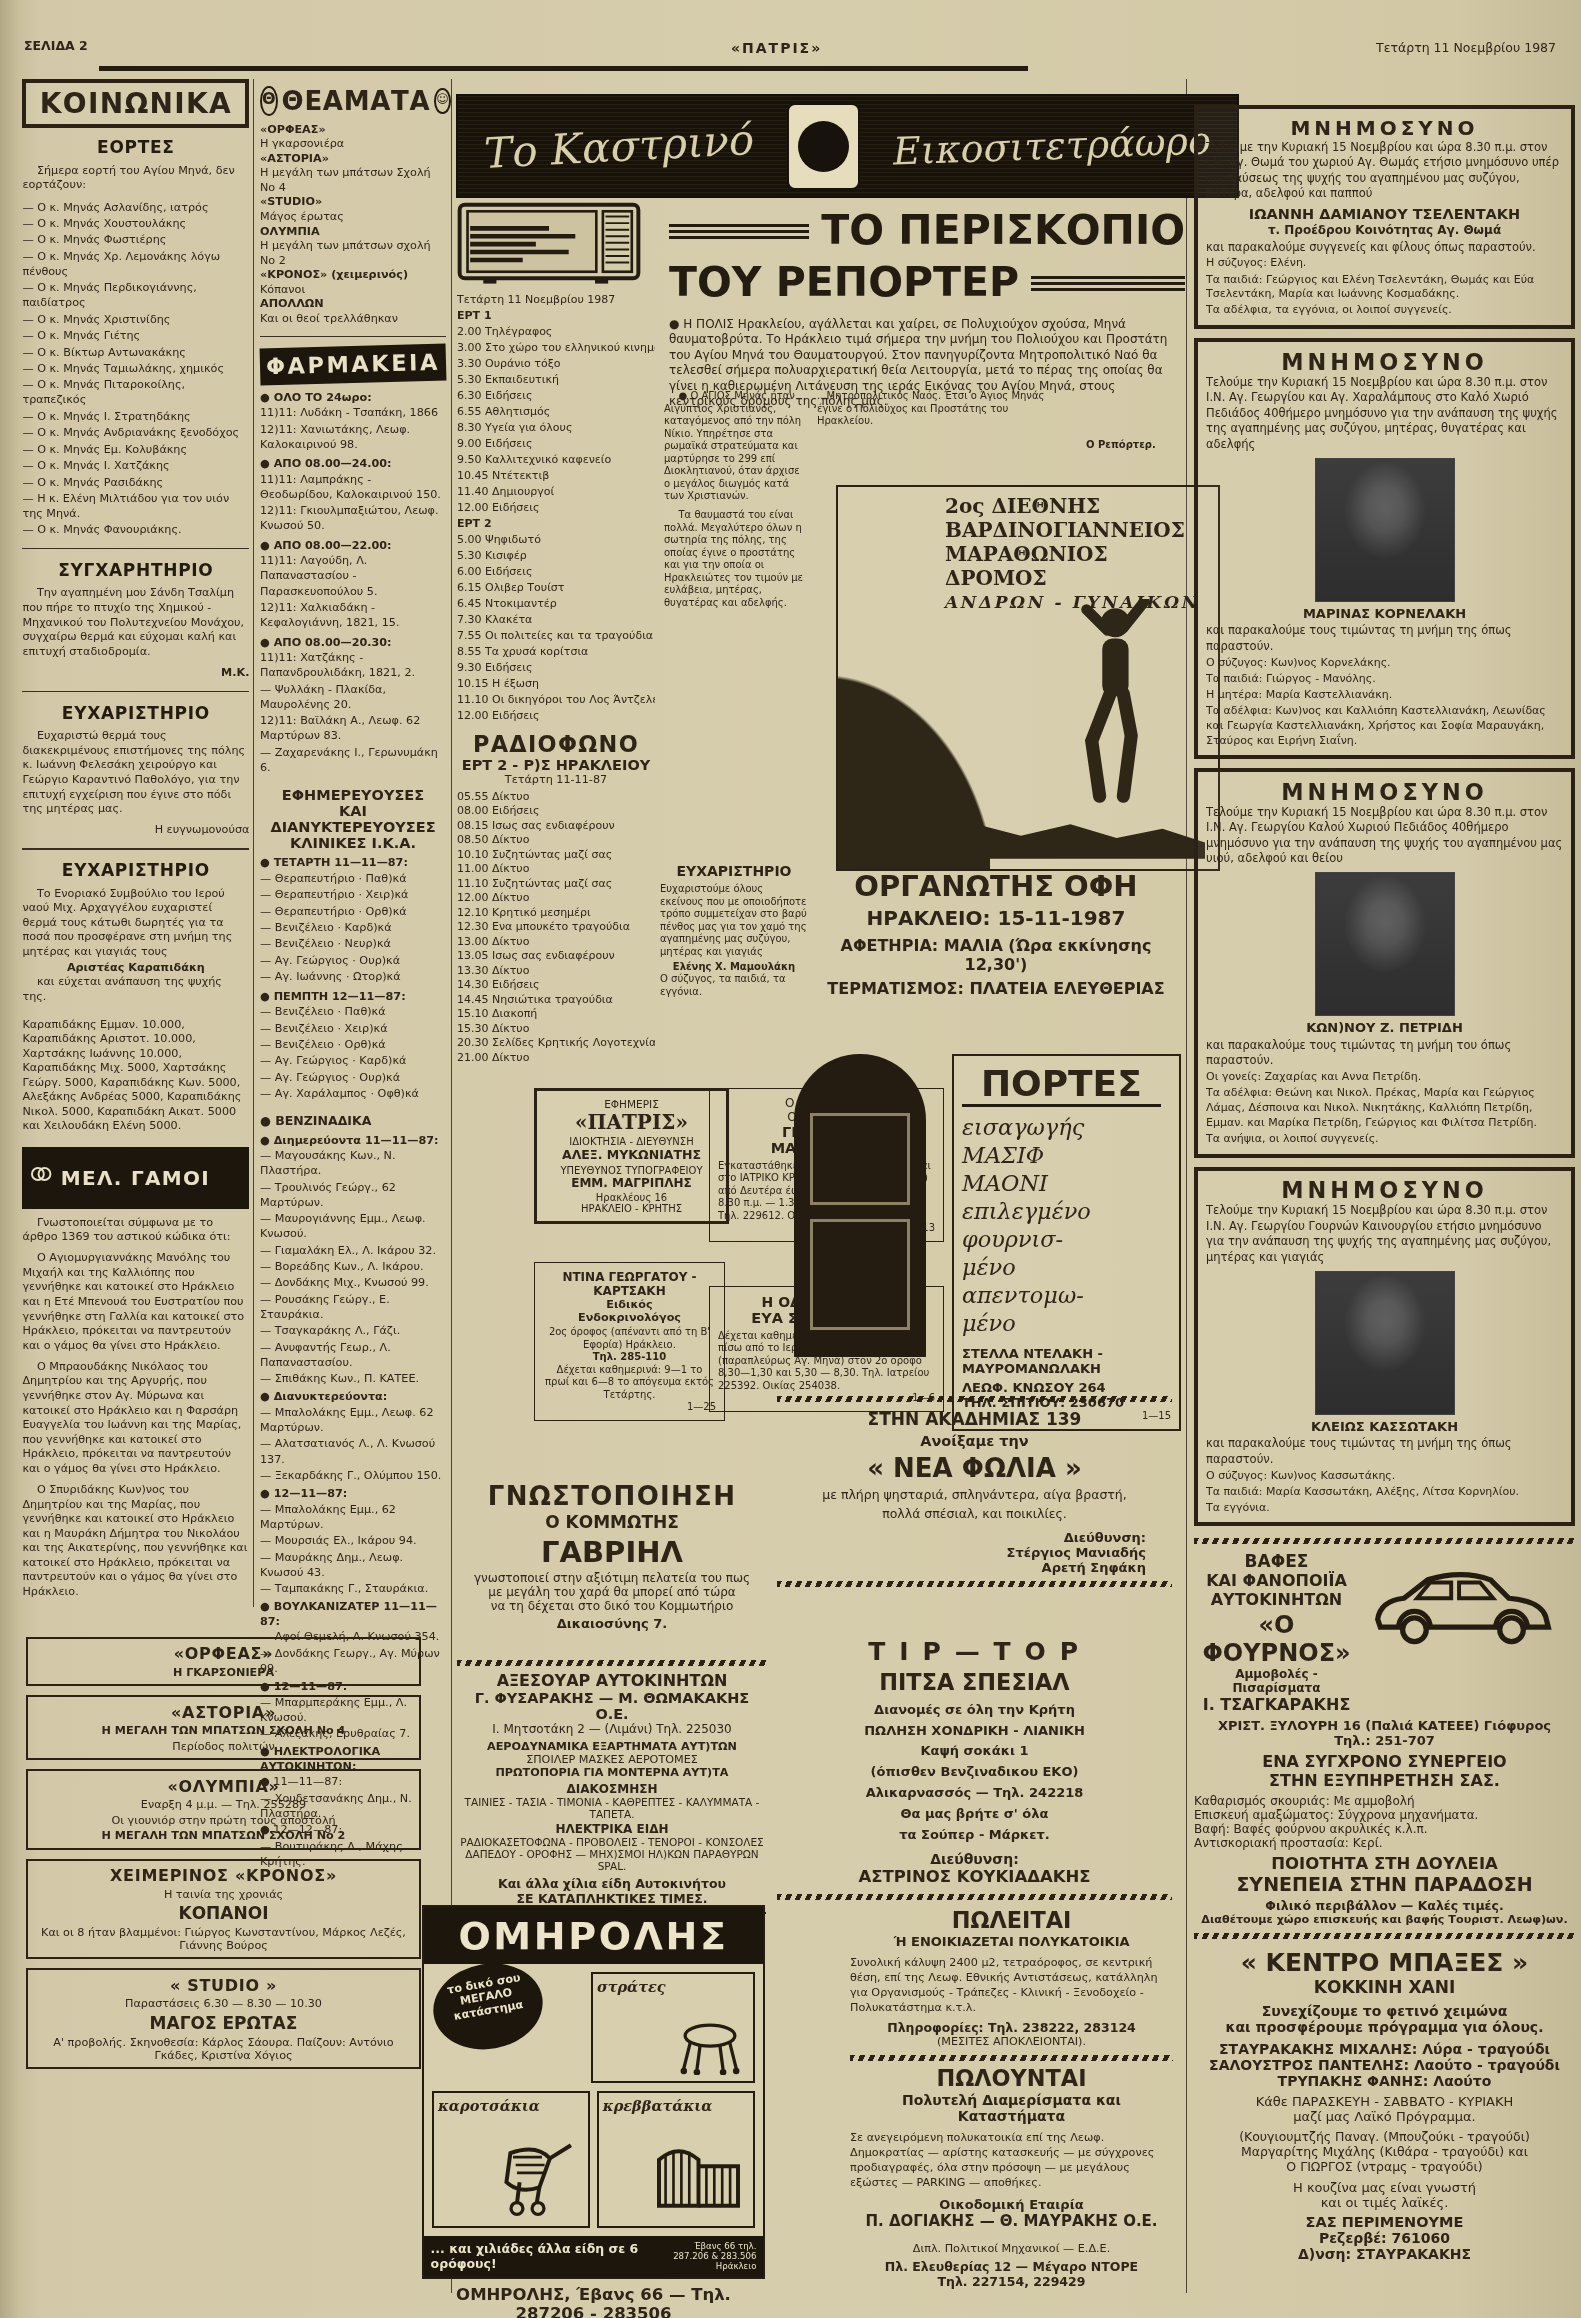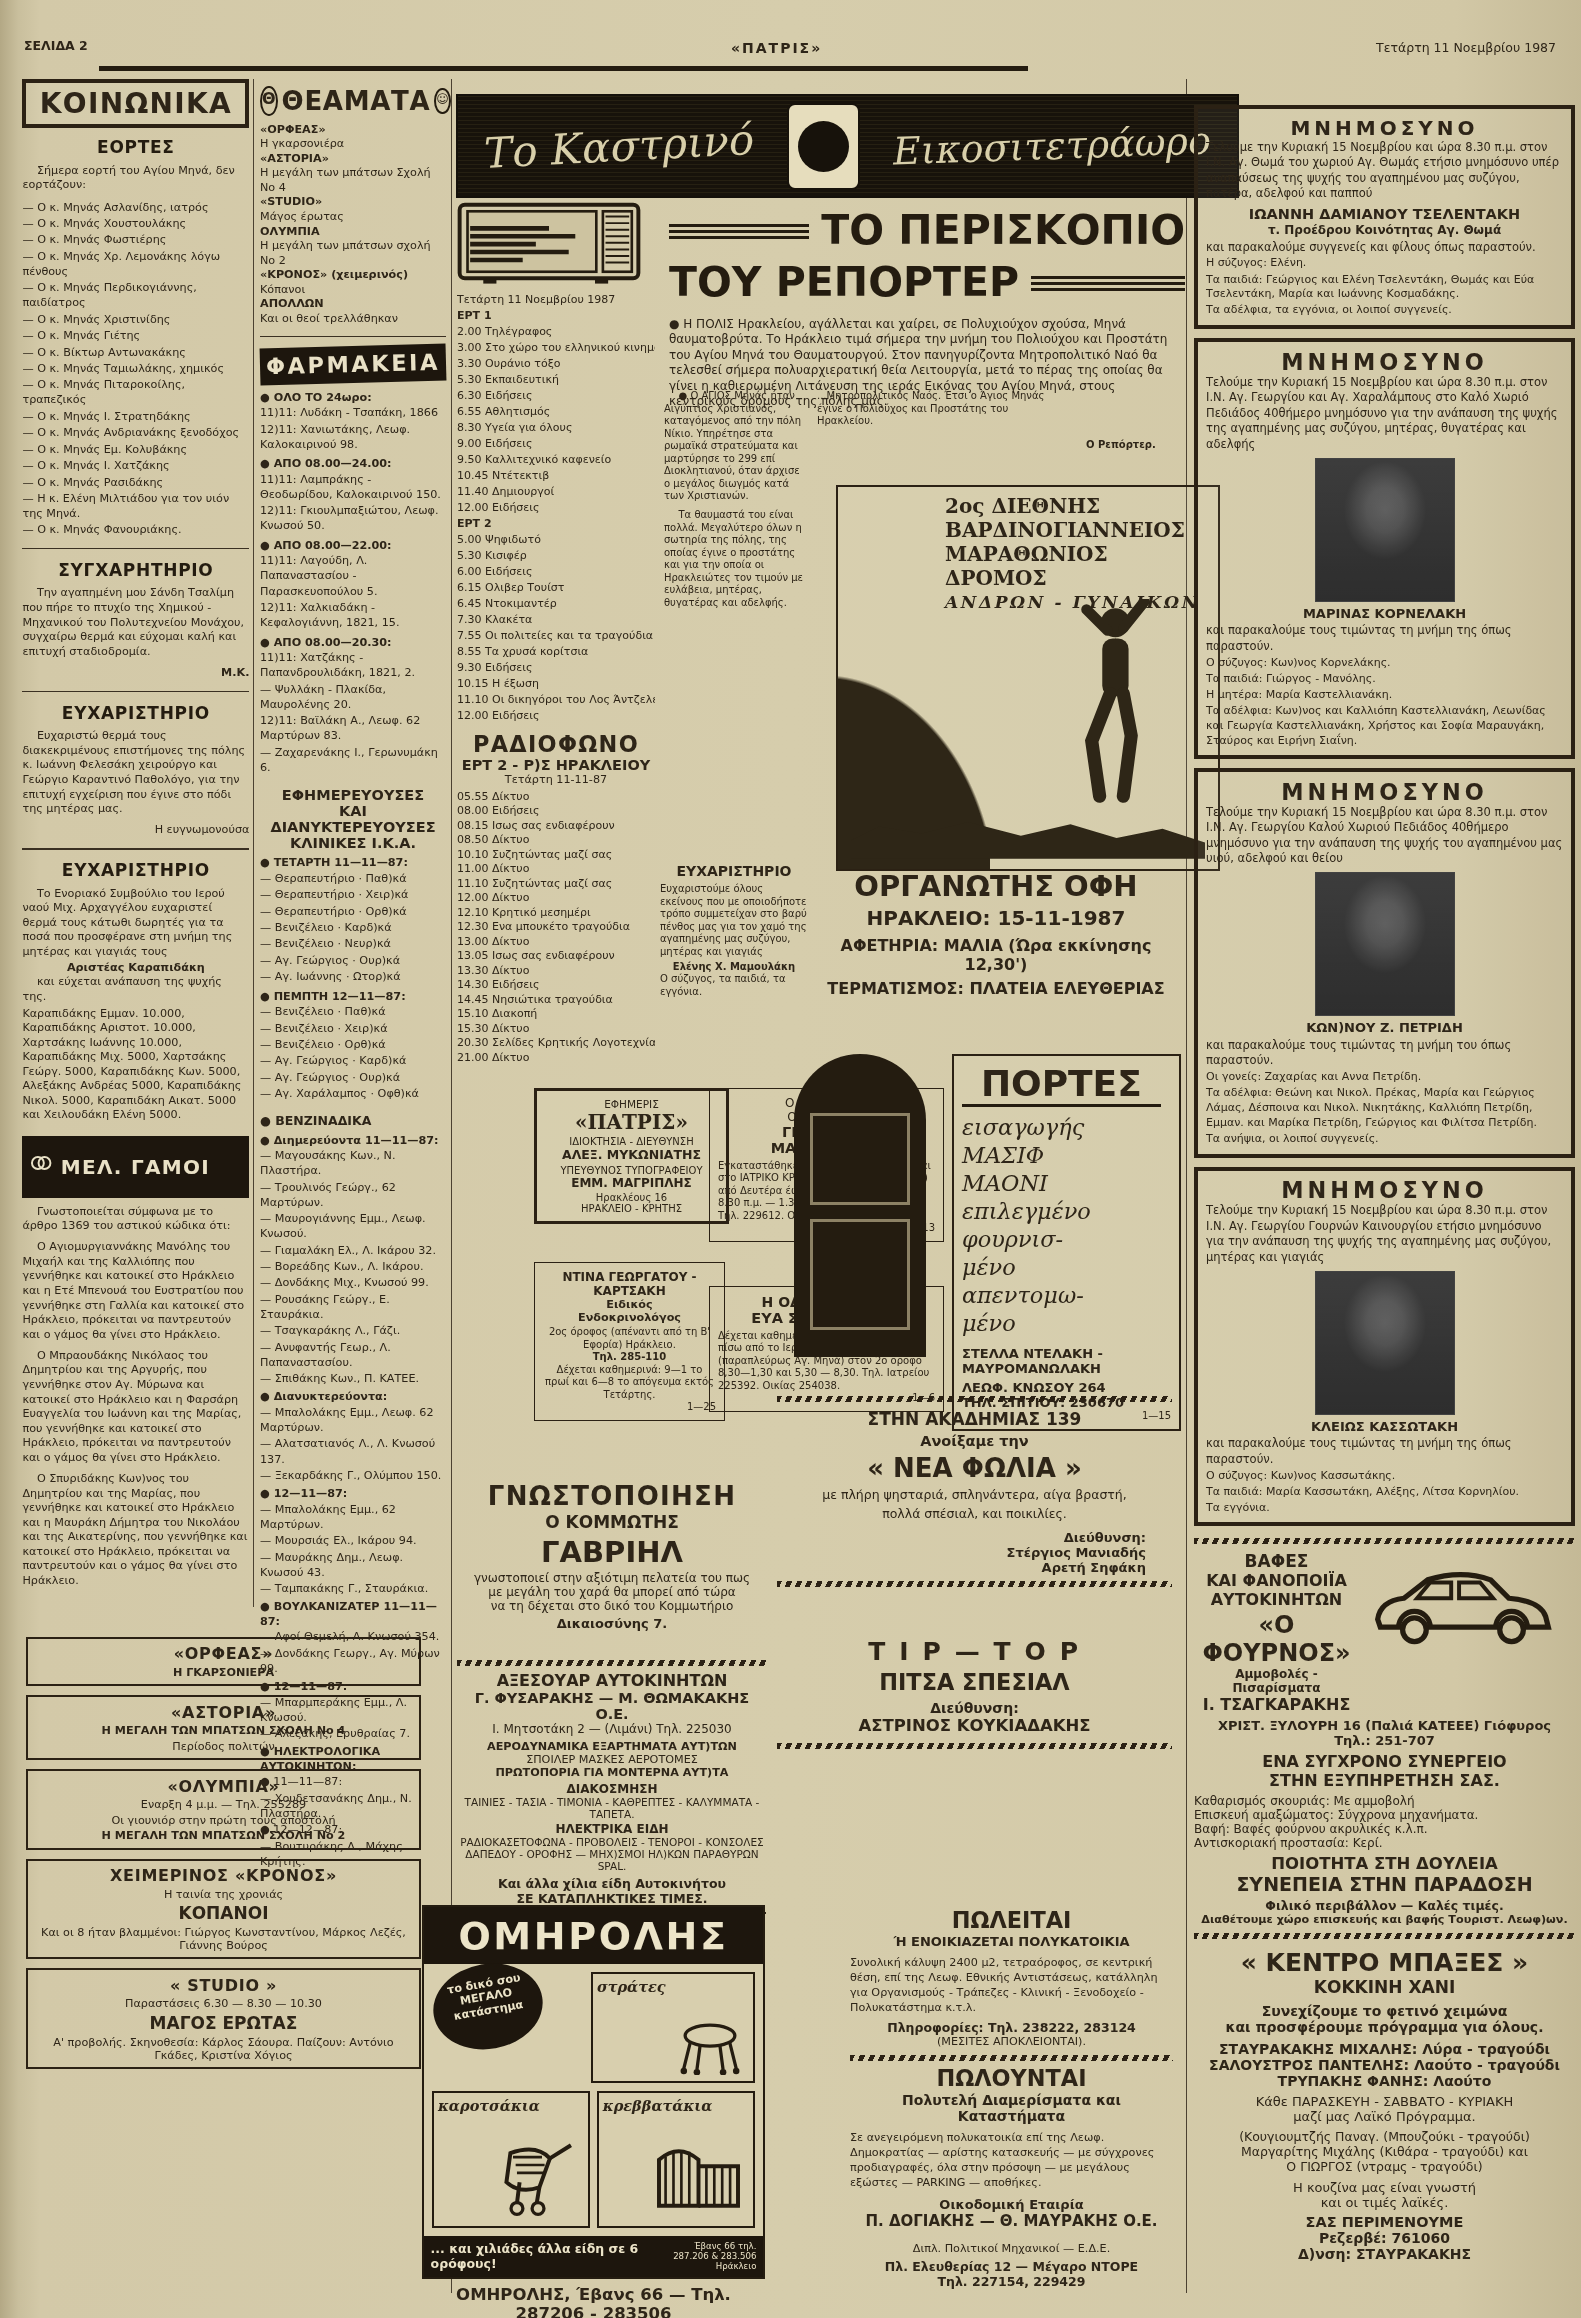--- a/index.html
+++ b/index.html
@@ -84,21 +84,21 @@
     <p class="body-t para">Την αγαπημένη μου Σάνδη Τσαλίμη που πήρε το πτυχίο της Χημικού - Μηχανικού του Πολυτεχνείου Μονάχου, συγχαίρω θερμά και εύχομαι καλή και επιτυχή σταδιοδρομία.</p>
     <div class="r b body-t">Μ.Κ.</div>
     <div class="thin-rule" style="margin:10.5px 0;"></div>
     <div class="sec-title">ΕΥΧΑΡΙΣΤΗΡΙΟ</div>
     <p class="body-t para">Ευχαριστώ θερμά τους διακεκριμένους επιστήμονες της πόλης κ. Ιωάννη Φελεσάκη χειρούργο και Γεώργιο Καραντινό Παθολόγο, για την επιτυχή εγχείριση που έγινε στο πόδι της μητέρας μας.</p>
     <div class="r body-t">Η ευγνωμονούσα</div>
     <div class="thin-rule" style="margin:10.5px 0;"></div>
     <div class="sec-title">ΕΥΧΑΡΙΣΤΗΡΙΟ</div>
     <p class="body-t para" style="margin-bottom:1.3px;">Το Ενοριακό Συμβούλιο του Ιερού ναού Μιχ. Αρχαγγέλου ευχαριστεί θερμά τους κάτωθι δωρητές για τα ποσά που προσφέρανε στη μνήμη της μητέρας και γιαγιάς τους</p>
     <div class="c b body-t">Αριστέας Καραπιδάκη</div>
-    <p class="body-t para" style="margin-bottom:2px;">και εύχεται ανάπαυση της ψυχής της.</p>
+    <p class="body-t para" style="margin-bottom:13px;">και εύχεται ανάπαυση της ψυχής της.</p>
     <p class="body-t" style="margin:0;">Καραπιδάκης Εμμαν. 10.000, Καραπιδάκης Αριστοτ. 10.000, Χαρτσάκης Ιωάννης 10.000, Καραπιδάκης Μιχ. 5000, Χαρτσάκης Γεώργ. 5000, Καραπιδάκης Κων. 5000, Αλεξάκης Ανδρέας 5000, Καραπιδάκης Νικολ. 5000, Καραπιδάκη Αικατ. 5000 και Χειλουδάκη Ελένη 5000.</p>
     <div class="darkband" style="margin:13px 0 6.6px;padding:19px 8px;display:flex;align-items:flex-start;gap:8px;">
       <span style="display:inline-block;">
         <svg width="22.4" height="16" viewBox="0 0 34 24">
             <circle cx="12" cy="12" r="9" fill="none" stroke="#e9e1c6" stroke-width="3"></circle>
             <circle cx="22" cy="12" r="9" fill="none" stroke="#e9e1c6" stroke-width="3"></circle>
           </svg>
       </span>
       <span class="b" style="font-size:20px;letter-spacing:1.3px;">ΜΕΛ. ΓΑΜΟΙ</span>
     </div>
@@ -547,20 +547,29 @@
     <div class="c" style="font-size:12.5px;margin-top:4px;">πολλά σπέσιαλ, και ποικιλίες.</div>
     <div class="r b" style="font-size:13px;margin:9.2px 26px 0 0;">Διεύθυνση:</div>
     <div class="r b" style="font-size:13px;margin-right:26px;">Στέργιος Μανιαδής</div>
     <div class="r b" style="font-size:13px;margin-right:26px;">Αρετή Σηφάκη</div>
     <div class="zz" style="margin-top:6.6px;"></div>
   </div>
 
   <div class="blk c" style="left:777px;top:1637px;width:395px;">
     <div class="b" style="font-size:25px;letter-spacing:2.6px;">Τ Ι Ρ — Τ Ο Ρ</div>
     <div class="b" style="font-size:22.4px;margin-top:2.6px;">ΠΙΤΣΑ ΣΠΕΣΙΑΛ</div>
+    <div style="font-size:13px;line-height:1.6;margin-top:5.3px;">
+        <div class="b">Διανομές σε όλη την Κρήτη</div>
+        <div class="b">ΠΩΛΗΣΗ ΧΟΝΔΡΙΚΗ - ΛΙΑΝΙΚΗ</div>
+        <div class="b">Καψή σοκάκι 1</div>
+        <div class="b">(όπισθεν Βενζιναδικου ΕΚΟ)</div>
+        <div class="b">Αλικαρνασσός — Τηλ. 242218</div>
+        <div class="b">Θα μας βρήτε σ' όλα</div>
+        <div class="b">τα Σούπερ - Μάρκετ.</div>
+      </div>
     <div class="b" style="font-size:14px;margin-top:5.3px;">Διεύθυνση:</div>
     <div class="b" style="font-size:16.5px;">ΑΣΤΡΙΝΟΣ ΚΟΥΚΙΑΔΑΚΗΣ</div>
     <div class="zz" style="margin-top:8px;"></div>
   </div>
 
   <div class="blk" style="left:850px;top:1907px;width:323px;">
     <div class="c b" style="font-size:22.4px;">ΠΩΛΕΙΤΑΙ</div>
     <div class="c b" style="font-size:13px;margin:1.3px 0 5.3px;">Ή ΕΝΟΙΚΙΑΖΕΤΑΙ ΠΟΛΥΚΑΤΟΙΚΙΑ</div>
     <div style="font-size:11.2px;line-height:1.35;">Συνολική κάλυψη 2400 μ2, τετραόροφος, σε κεντρική θέση, επί της Λεωφ. Εθνικής Αντιστάσεως, κατάλληλη για Οργανισμούς - Τράπεζες - Κλινική - Ξενοδοχείο - Πολυκατάστημα κ.τ.λ.</div>
     <div class="c b" style="font-size:12.5px;margin-top:5.3px;">Πληροφορίες: Τηλ. 238222, 283124</div>

